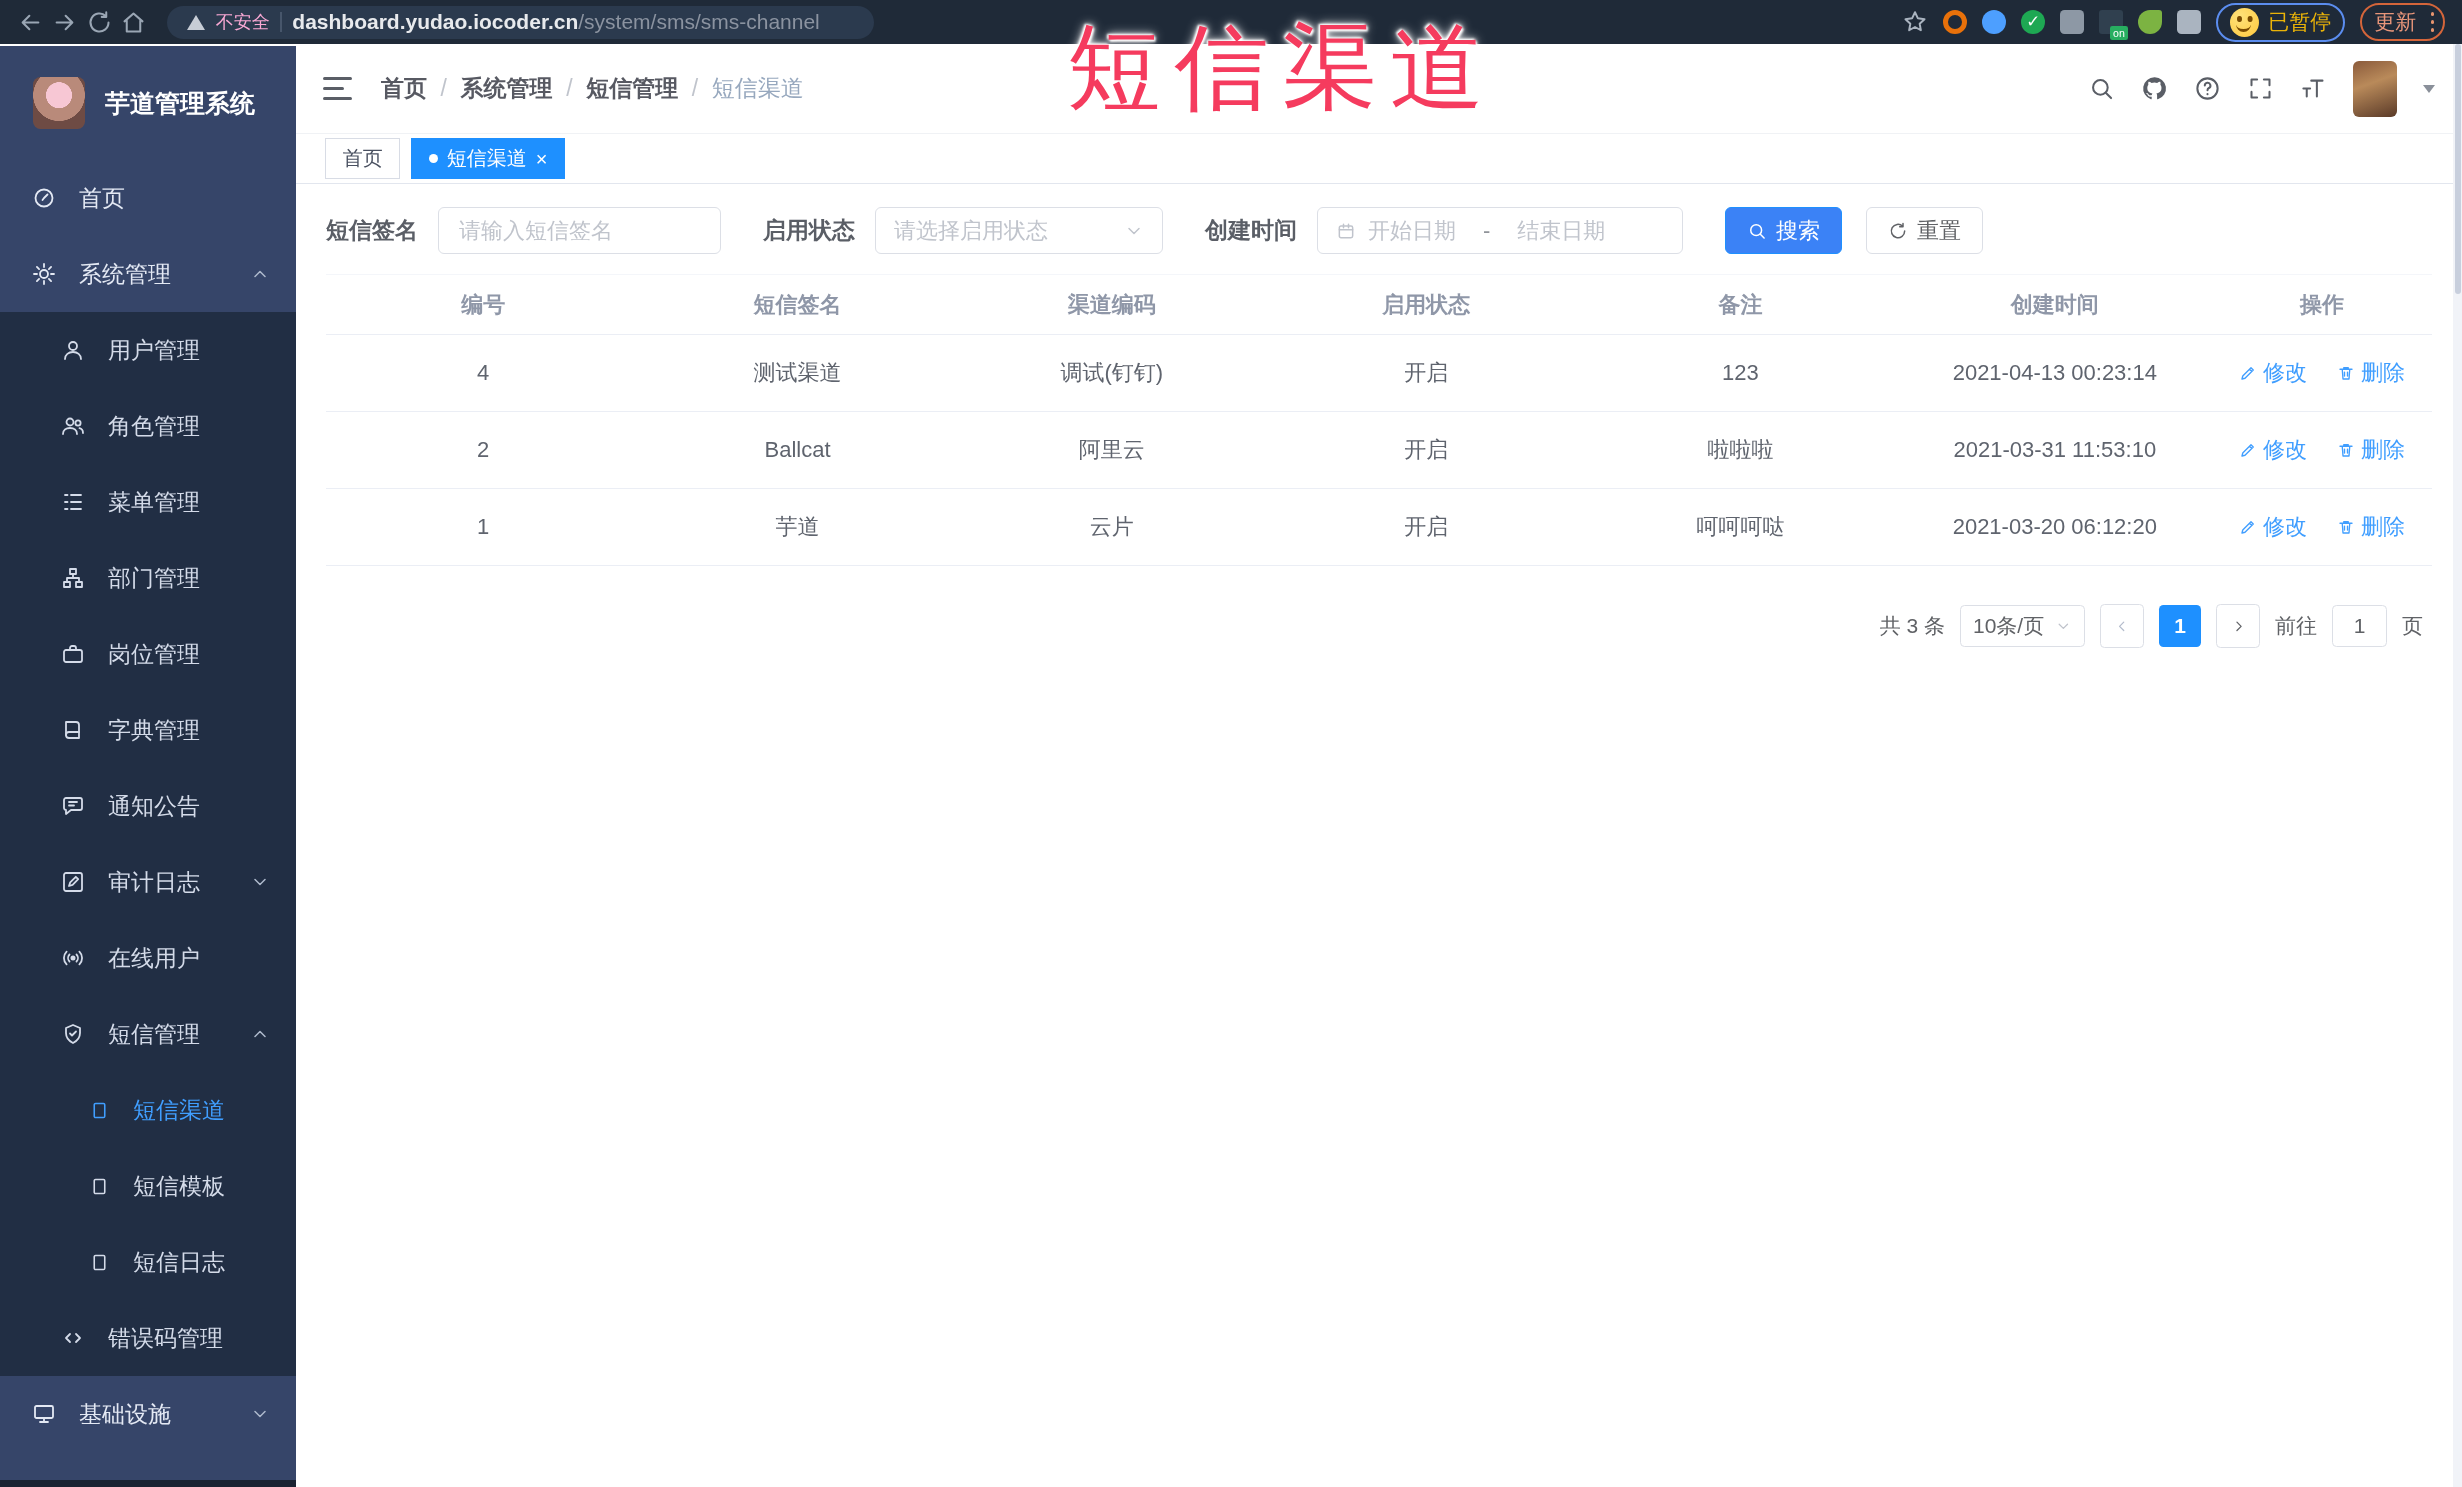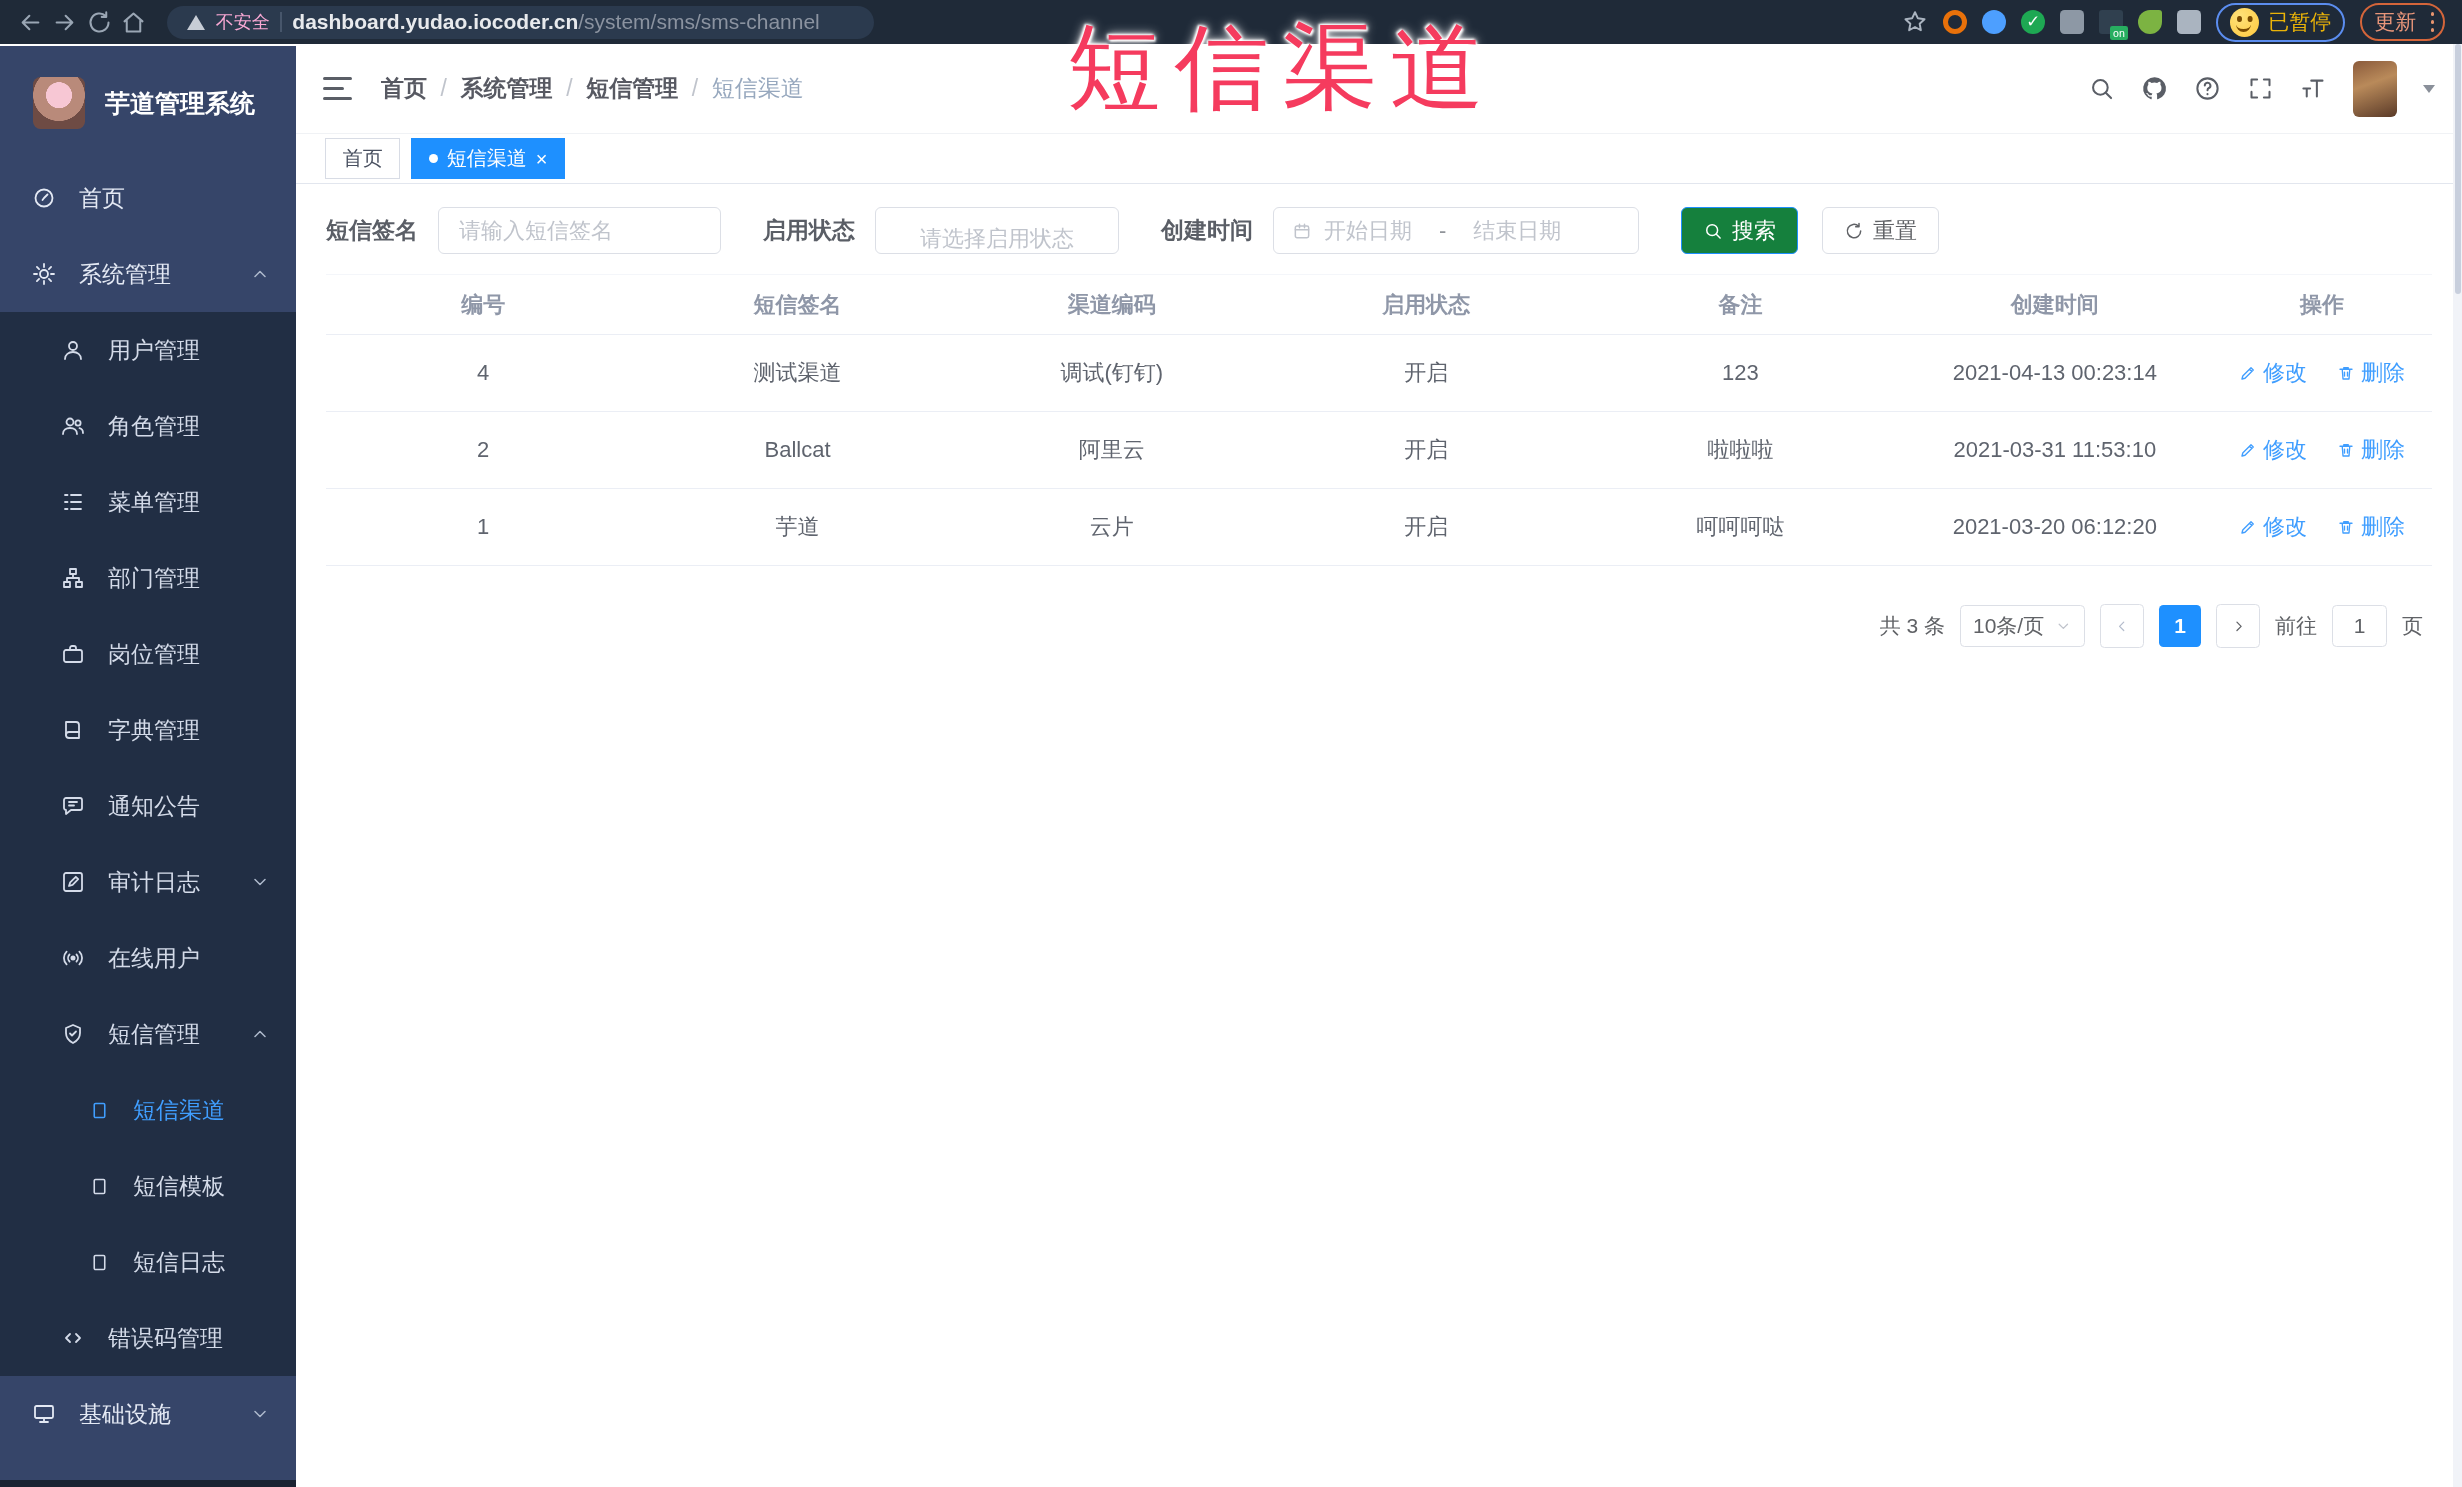--- a/index.html
+++ b/index.html
@@ -84,28 +84,28 @@
   .content{flex:1;padding:23px 30px 0 30px;position:relative;}
 
   
   .frow{display:flex;align-items:center;}
   .flabel{font-weight:700;color:#5a5e66;font-size:23px;margin-right:20px;flex:none;}
   .ibox{height:47px;border:0.8px solid #dcdfe6;border-radius:6px;background:#fff;display:flex;align-items:center;
         padding:16px 18px;box-sizing:border-box;font-size:22px;color:#c0c4cc;gap:12px;}
   .ibox input{border:none;outline:none;width:100%;font-size:22px;color:#606266;font-family:inherit;background:transparent;}
   .ibox input::placeholder{color:#c0c4cc;}
   .w-sign{width:283px;margin-right:42px;}
-  .w-status{width:244px;margin-right:42px;position:relative;flex-direction:column;}
+  .w-status{width:288px;margin-right:42px;position:relative;}
   .w-date{width:366px;margin-right:42px;justify-content:flex-start;}
   .sel-caret{margin-left:auto;color:#c0c4cc;width:20px;height:20px;}
   .date-sep{color:#909399;margin:0 15px;}
   .btn{height:47px;border-radius:6px;display:flex;align-items:center;justify-content:center;gap:9px;
        font-size:22px;padding:0 21px;box-sizing:border-box;cursor:pointer;flex:none;}
   .btn .bic{width:20px;height:20px;}
-  .btn-primary{background:#15803d;color:#fff;border:0.8px solid #1e90ff;justify-content:flex-end;}
+  .btn-primary{background:#3b82f6;color:#fff;border:0.8px solid #1e90ff;justify-content:flex-end;}
   .btn-plain{background:#fff;color:#606266;border:0.8px solid #dcdfe6;margin-left:24px;}
 
   
   .trow{display:flex;align-items:center;margin-top:27px;}
   .btn-add{background:#ecf5ff;border:0.8px solid #b3d8ff;color:#409eff;height:44px;font-size:22px;}
   .trow-right{margin-left:auto;display:flex;gap:20px;margin-right:20px;}
   .cbtn{width:42px;height:42px;border-radius:50%;border:0.8px solid #dcdfe6;display:flex;align-items:center;justify-content:center;color:#606266;background:#fff;}
   .cbtn .ic{width:20px;height:20px;}
 
   

